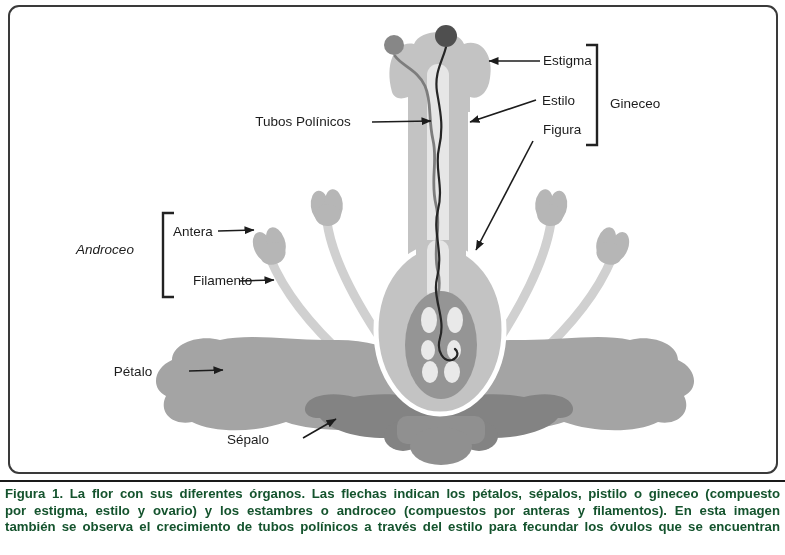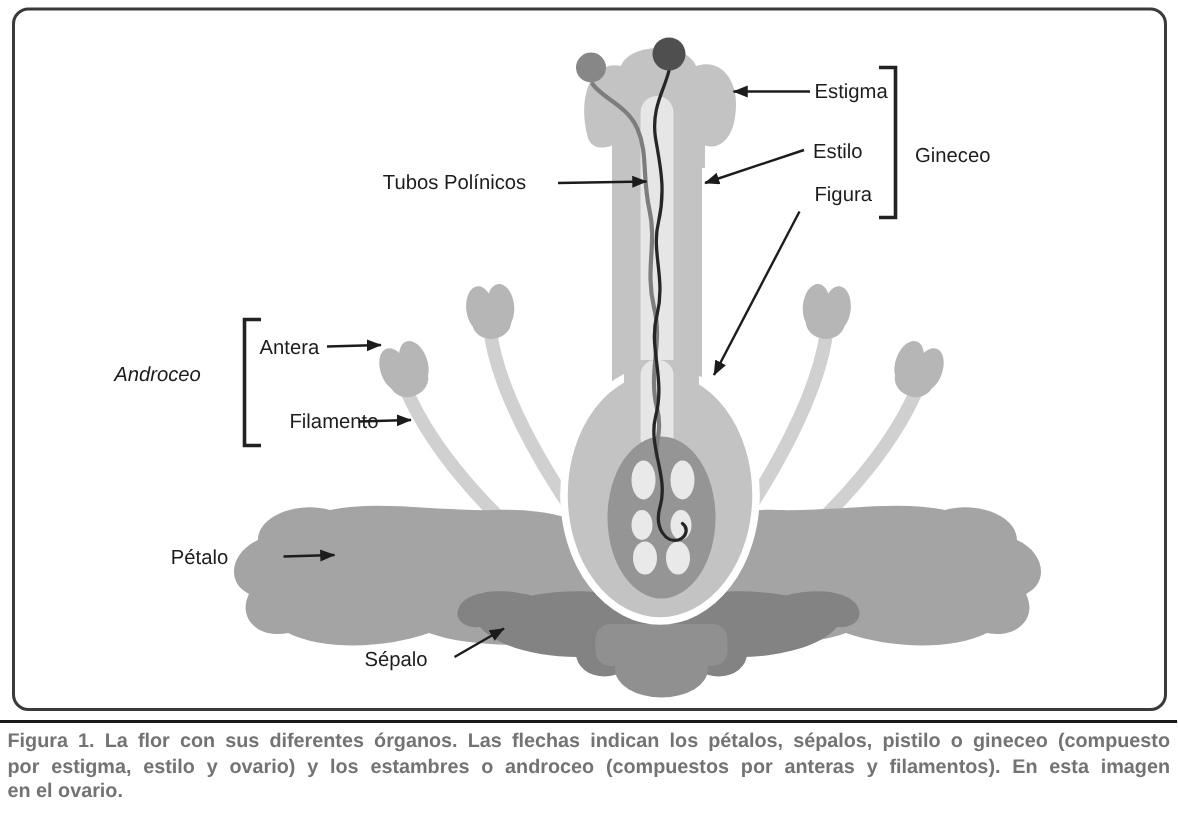--- a/index.html
+++ b/index.html
@@ -21,21 +21,21 @@
   .grain-dark{fill:#4f4f4f}
   .grain-gray{fill:#878787}
   .tube-dark{stroke:#262626;stroke-width:2.2;fill:none;stroke-linecap:round}
   .tube-gray{stroke:#7d7d7d;stroke-width:2.8;fill:none;stroke-linecap:round}
   .arrow{stroke:#1c1c1c;stroke-width:1.6;fill:none}
   .bracket{stroke:#222;stroke-width:2.4;fill:none}
   .lbl{position:absolute;font-size:13.5px;line-height:16px;color:#1c1c1c;white-space:nowrap;}
   .lbl.r{text-align:center;}
   .caption-rule{position:absolute;left:0;top:480px;width:785px;height:2px;background:#1a1a1a;}
   .caption{position:absolute;left:5px;top:486px;width:775px;font-weight:bold;
-           font-size:13.2px;line-height:16.5px;color:#737373;}
+           font-size:13.2px;line-height:16.5px;color:#14532d;}
   .cap-line{text-align:justify;}
   .cap-line.just{text-align-last:justify;}
 </style>
 </head>
 <body>
 
 <div class="page">
 
   <div class="figure-box"></div>
 
@@ -134,22 +134,22 @@
 
   <div class="lbl r" style="left:238px;top:114px;width:130px;">Tubos Polínicos</div>
   <div class="lbl" style="left:543px;top:53px;text-align:right;">Estigma</div>
   <div class="lbl" style="left:542px;top:93px;">Estilo</div>
   <div class="lbl" style="left:543px;top:122px;">Figura</div>
   <div class="lbl" style="left:610px;top:96px;">Gineceo</div>
   <div class="lbl r" style="left:55px;top:242px;width:100px;font-style:italic;">Androceo</div>
   <div class="lbl" style="left:173px;top:224px;">Antera</div>
   <div class="lbl" style="left:173px;top:273px;margin-left:20px;">Filamento</div>
   <div class="lbl r" style="left:83px;top:364px;width:100px;">Pétalo</div>
-  <div class="lbl r" style="left:214px;top:432px;width:100px;">Sépalo</div>
+  <div class="lbl r" style="left:198px;top:432px;width:100px;">Sépalo</div>
 
   <div class="caption-rule"></div>
   <div class="caption">
     <div class="cap-line just">Figura 1. La flor con sus diferentes órganos. Las flechas indican los pétalos, sépalos, pistilo o gineceo (compuesto</div>
     <div class="cap-line just">por estigma, estilo y ovario) y los estambres o androceo (compuestos por anteras y filamentos). En esta imagen</div>
-    <div class="cap-line">en el ovario.</div>
+    <div class="cap-line just">también se observa el crecimiento de tubos polínicos a través del estilo para fecundar los óvulos que se encuentran</div>
   </div>
 
 </div>
 
 </body></html>

